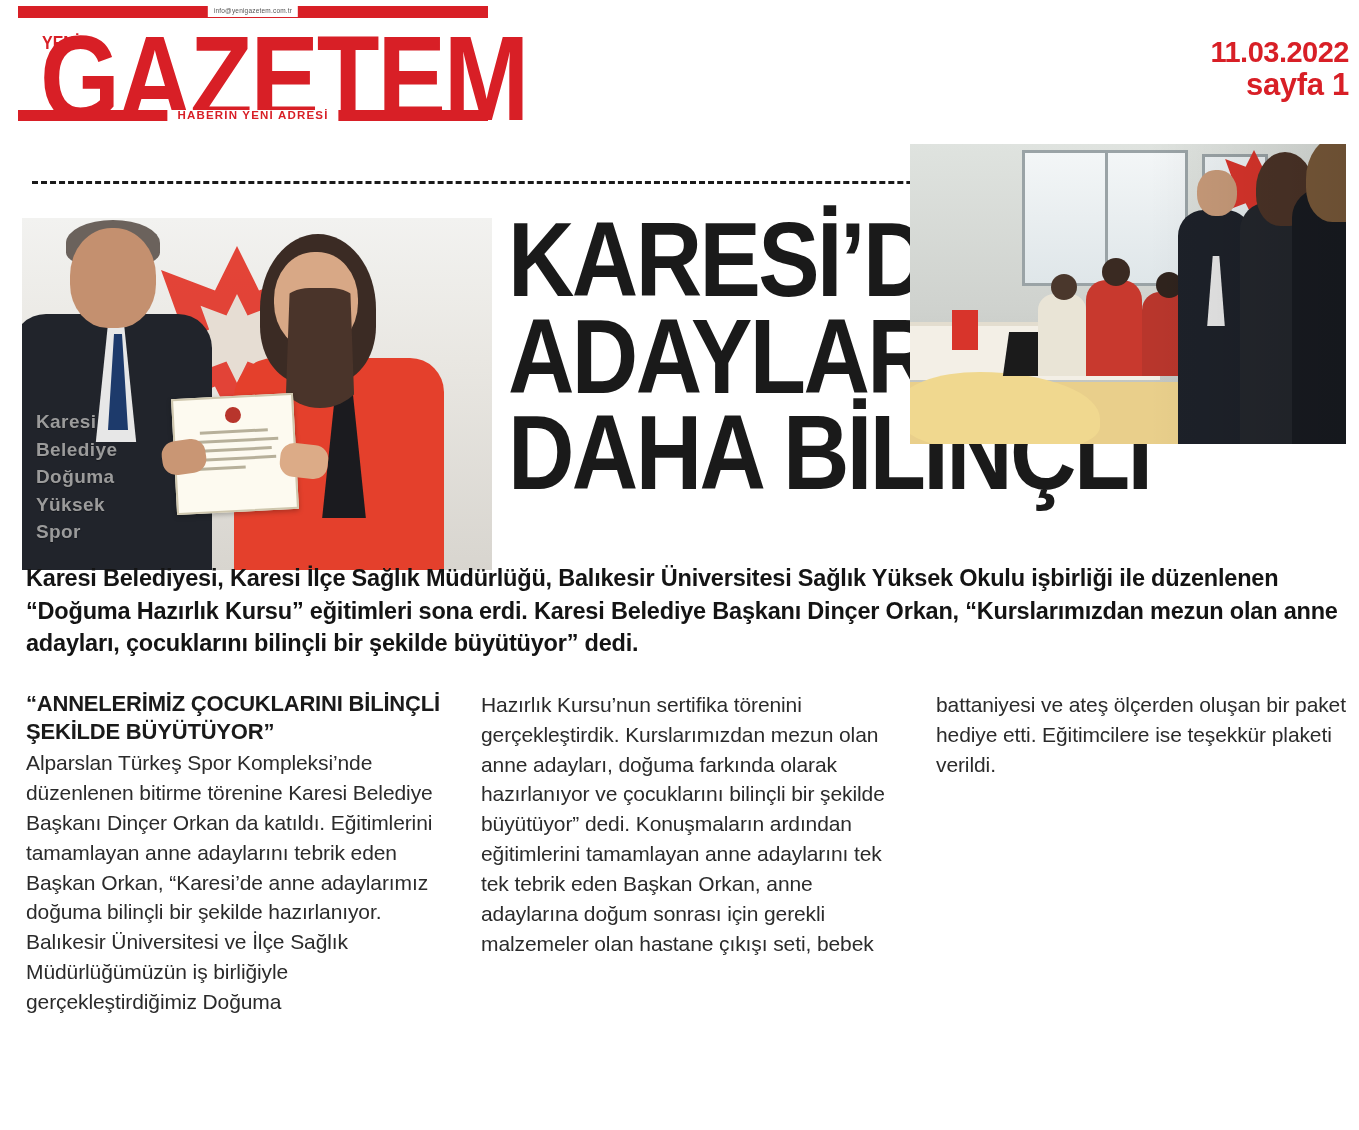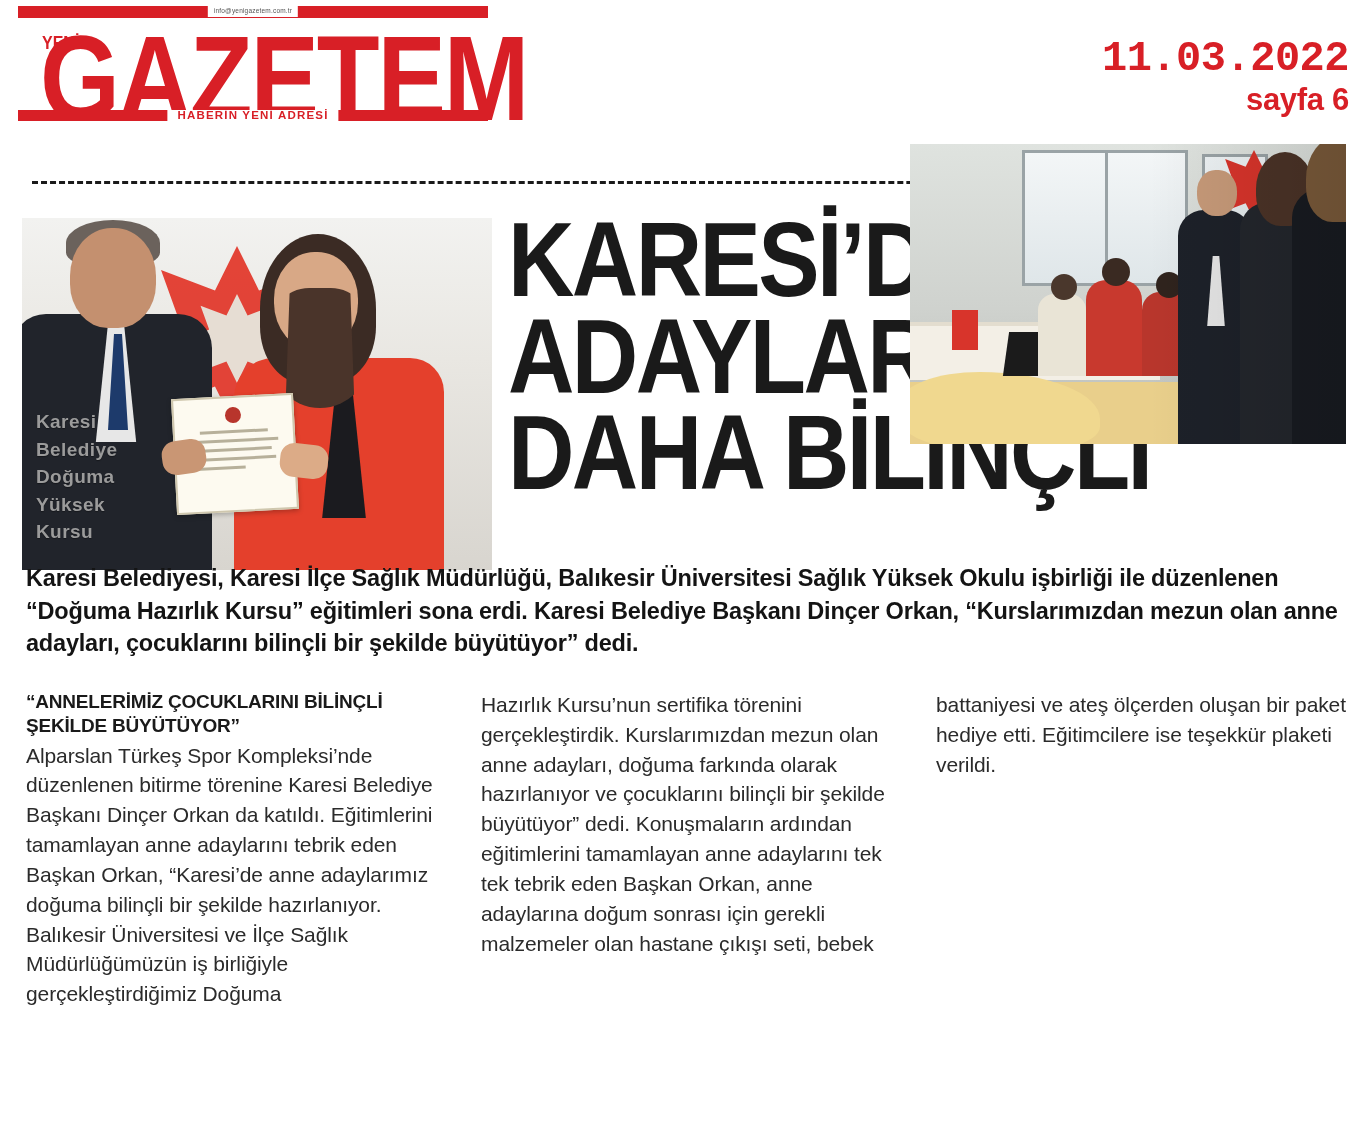--- a/index.html
+++ b/index.html
@@ -93,21 +93,21 @@
   }
   .issue-info {
     position: absolute;
     right: 10px;
     top: 36px;
     text-align: right;
     color: #d81f26;
     font-weight: bold;
     line-height: 1.12;
   }
-  .issue-date { font-size: 42px; letter-spacing: -0.5px; font-family: Liberation Mono, monospace; }
+  .issue-date { font-size: 29px; letter-spacing: -0.5px; }
   .issue-page { font-size: 31px; letter-spacing: -0.3px; }
 
   
   .dashed-rule {
     position: absolute;
     left: 32px;
     right: 14px;
     top: 181px;
     border-top: 3px dashed #1a1a1a;
     height: 0;
@@ -297,21 +297,21 @@
   .col {
     position: absolute;
     top: 0;
     width: 420px;
   }
   .col1 { left: 0; }
   .col2 { left: 455px; }
   .col3 { left: 910px; width: 420px; }
 
   .sub-head {
-    font-size: 19px;
+    font-size: 22px;
     font-weight: bold;
     line-height: 1.28;
     color: #1a1a1a;
     margin: 0 0 2px 0;
     letter-spacing: -0.2px;
   }
   .body-text {
     font-size: 21px;
     line-height: 1.42;
     color: #2b2b2b;
@@ -476,21 +476,21 @@
       <span class="logo-yeni">YENİ</span>
       <span class="logo-gazetem">GAZETEM</span>
     </div>
     <div class="logo-botline">
       <span class="logo-slogan">HABERİN YENİ ADRESİ</span>
     </div>
   </div>
 
   <div class="issue-info">
     <div class="issue-date">11.03.2022</div>
-    <div class="issue-page">sayfa 6</div>
+    <div class="issue-page">sayfa 1</div>
   </div>
 </div>
 
 <div class="dashed-rule"></div>
 
 <div class="hero">
 
   <div class="hero-photo">
     <div class="ph-wall"></div>
     <div class="ph-redstar"></div>
@@ -518,21 +518,21 @@
       </div>
     </div>
     <div class="ph-hand-a"></div>
     <div class="ph-hand-b"></div>
 
     <div class="ph-caption">
       <div>Karesi</div>
       <div>Belediye</div>
       <div>Doğuma</div>
       <div>Yüksek</div>
-      <div>Kursu</div>
+      <div>Spor</div>
     </div>
   </div>
 
   <div class="headline">
     <div>KARESİ’DE ANNE</div>
     <div>ADAYLARI ARTIK</div>
     <div>DAHA BİLİNÇLİ</div>
   </div>
 </div>
 

